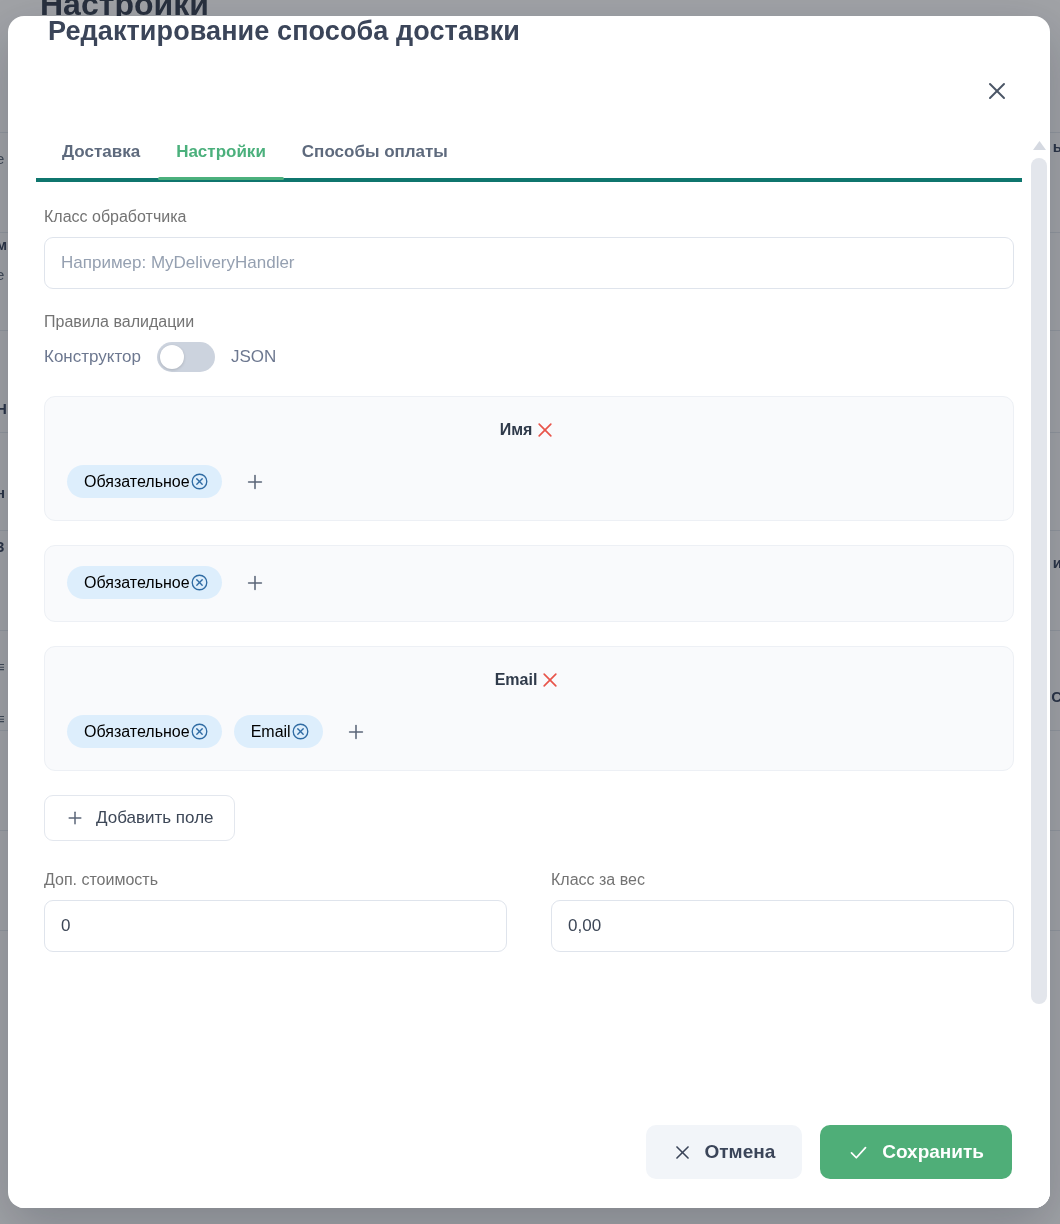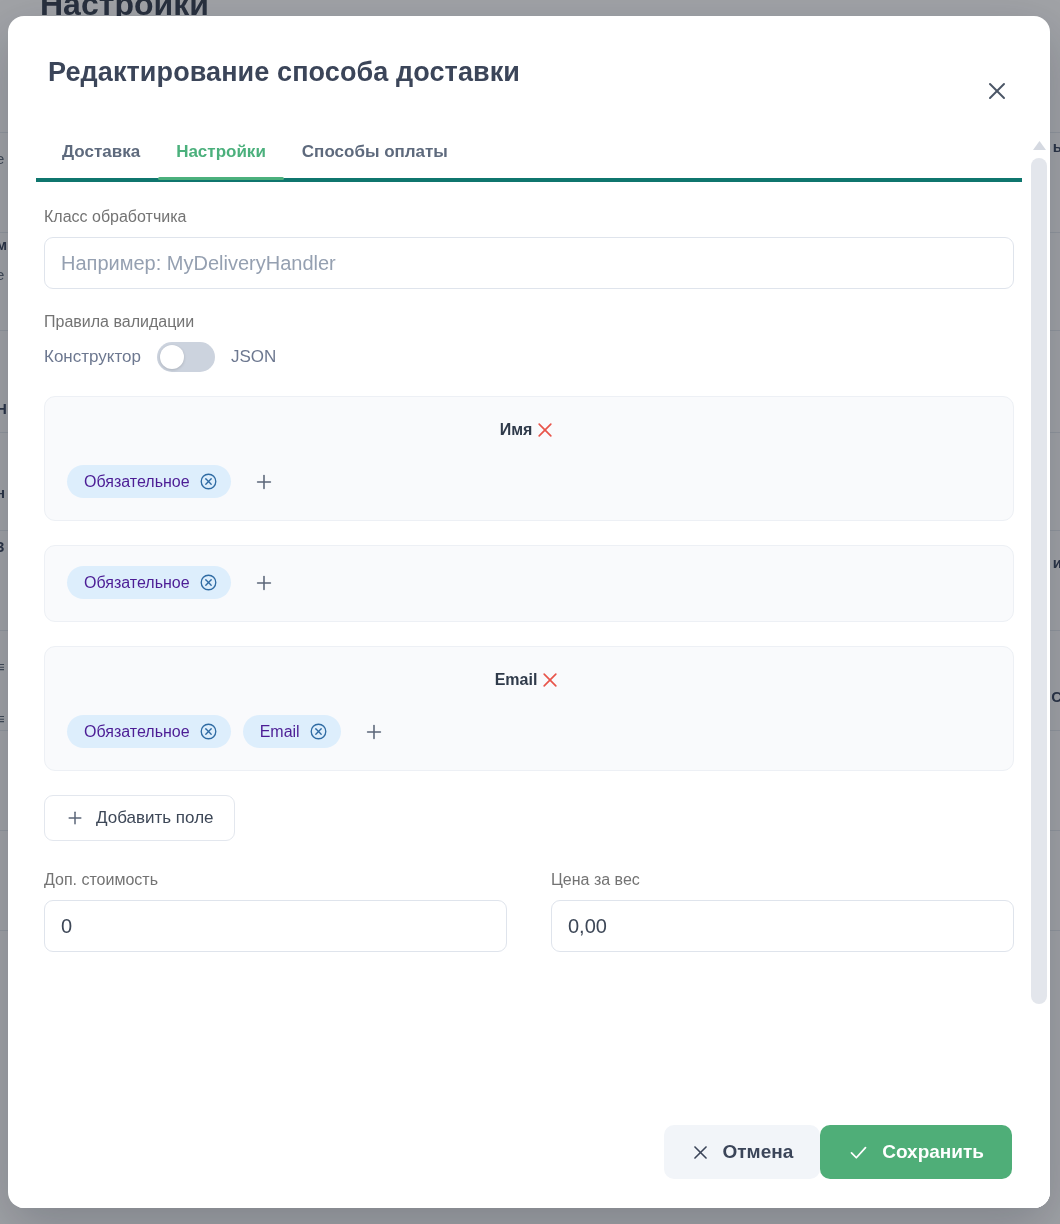--- a/index.html
+++ b/index.html
@@ -64,21 +64,20 @@
     border-radius: 16px;
     box-shadow: 0 18px 52px rgba(15, 23, 42, .22);
     overflow: hidden;
   }
 
   .modal-head {
     position: relative;
     height: 112px;
     padding: 0 40px;
     display: flex;
-    align-items: center;
   }
   .modal-title {
     font-size: 27px;
     font-weight: 600;
     color: #3b4559;
     letter-spacing: .1px;
   }
   .close-btn {
     position: absolute;
     right: 36px;
@@ -139,21 +138,21 @@
     margin-bottom: 11px;
     font-weight: 400;
   }
 
   .text-input {
     width: 100%;
     height: 52px;
     border: 1px solid #dfe4ec;
     border-radius: 9px;
     padding: 0 16px;
-    font-size: 20px;
+    font-size: 17px;
     color: #3d4757;
     font-family: inherit;
     background: #fff;
     outline: none;
   }
   .text-input::placeholder { color: #95a0b1; }
 
   .block-gap { height: 24px; }
 
   
@@ -221,26 +220,25 @@
   }
   .chips {
     display: flex;
     align-items: center;
     gap: 12px;
     flex-wrap: wrap;
   }
   .chip {
     display: inline-flex;
     align-items: center;
-    gap: 9px;
     background: #ddeefc;
     border-radius: 17px;
     padding: 7px 13px 7px 17px;
     font-size: 16px;
-    color: #4c1d95;
+    color: #000000;
     cursor: default;
   }
   .chip-x {
     display: inline-flex;
     align-items: center;
     justify-content: center;
     cursor: pointer;
   }
   .chip-add {
     width: 30px;
@@ -280,20 +278,21 @@
   .modal-foot {
     position: absolute;
     left: 11px;
     right: 0;
     bottom: 0;
     height: 96px;
     background: #ffffff;
     display: flex;
     align-items: center;
     justify-content: flex-end;
+    gap: 18px;
     padding: 0 38px 16px 38px;
   }
   .btn {
     display: inline-flex;
     align-items: center;
     justify-content: center;
     gap: 13px;
     height: 54px;
     border-radius: 10px;
     font-size: 19px;
@@ -521,21 +520,21 @@
       </span>
       <span>Добавить поле</span>
     </button>
 
     <div class="two-col">
       <div class="col">
         <div class="field-label">Доп. стоимость</div>
         <input class="text-input" type="text" value="0" style="">
       </div>
       <div class="col">
-        <div class="field-label">Цена за вес</div>
+        <div class="field-label">Класс за вес</div>
         <input class="text-input" type="text" value="0,00" style="">
       </div>
     </div>
 
   </div>
 
   <div class="scrollbar">
     <div class="sb-arrow up">
       <svg width="13" height="9" viewBox="0 0 13 9">
           <polygon points="6.5,0 13,9 0,9" fill="#d5d9e1"></polygon>

